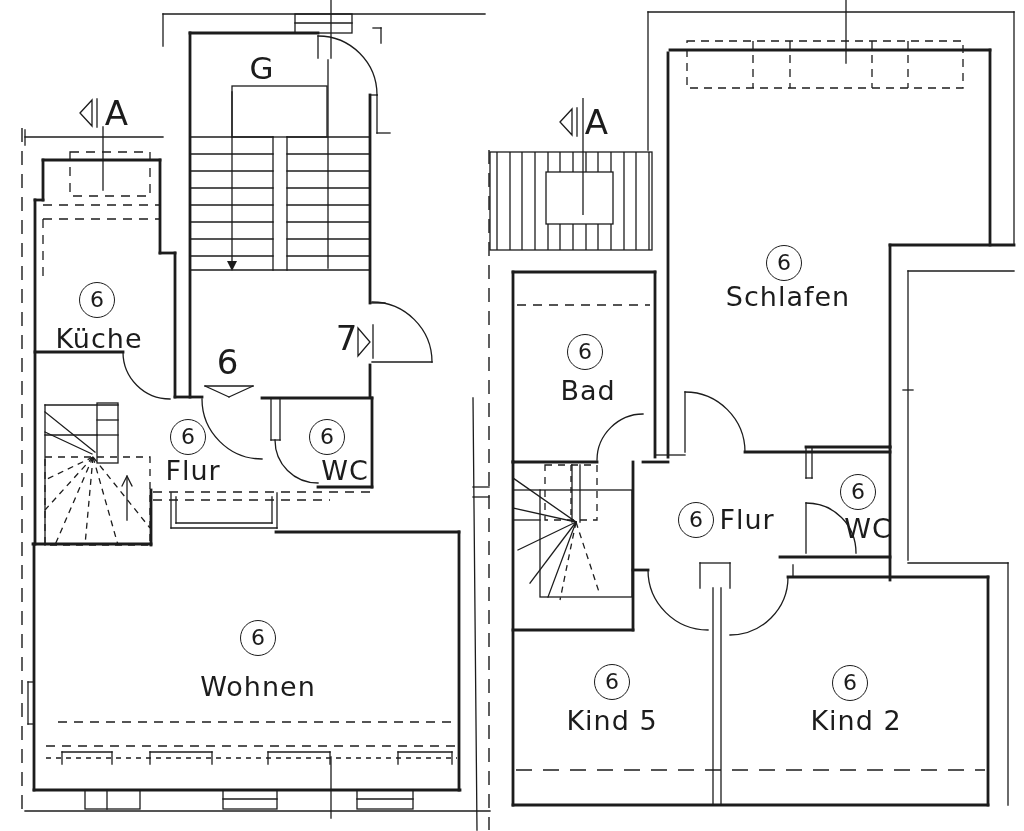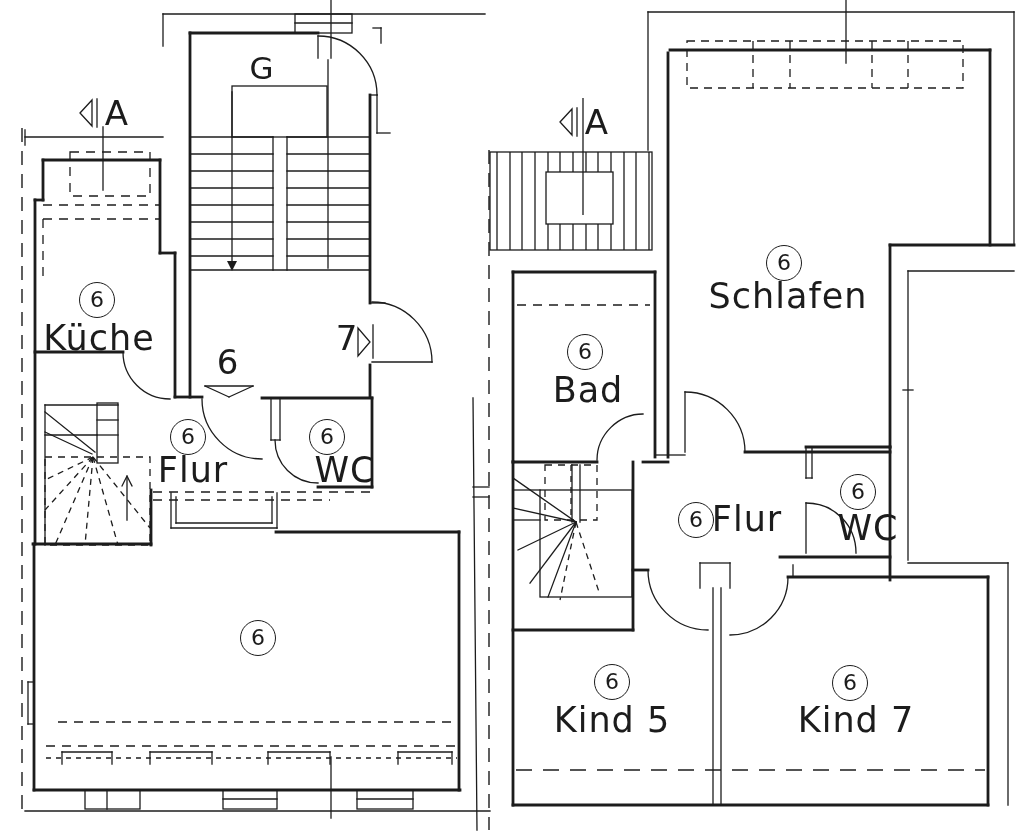--- a/index.html
+++ b/index.html
@@ -5,21 +5,21 @@
   html,body{margin:0;padding:0;background:#e8e8e8;}
   #page{
     position:relative;width:1024px;height:831px;background:#ffffff;
     font-family:"DejaVu Sans",sans-serif;color:#1c1c1c;overflow:hidden;
   }
   #linework{position:absolute;left:0;top:0;}
   .lbl{
     position:absolute;transform:translate(-50%,-50%);
     white-space:nowrap;color:#1c1c1c;letter-spacing:1px;
   }
-  .room-name{font-size:35px;}
+  .room-name{font-size:27px;}
   .circ{
     position:absolute;transform:translate(-50%,-50%);
     width:34px;height:34px;border:1.7px solid #1c1c1c;border-radius:50%;
     display:flex;align-items:center;justify-content:center;
     font-size:22px;line-height:1;background:transparent;
   }
   .big{font-size:34px;}
   .huge{font-size:34px;}
   .gsize{font-size:31px;}
 </style>
@@ -311,34 +311,35 @@
   <div class="circ" style="left:97px;top:300px">6</div>
   <div class="lbl room-name" style="left:99px;top:338px">Küche</div>
 
   <div class="circ" style="left:188px;top:437px">6</div>
   <div class="lbl room-name" style="left:193px;top:470px">Flur</div>
 
   <div class="circ" style="left:327px;top:437px">6</div>
   <div class="lbl room-name" style="left:345px;top:470px">WC</div>
 
   <div class="circ" style="left:258px;top:638px">6</div>
+  <div class="lbl room-name" style="left:258px;top:686px">Wohnen</div>
 
   <div class="lbl big" style="left:597px;top:122px">A</div>
 
   <div class="circ" style="left:784px;top:263px">6</div>
   <div class="lbl room-name" style="left:788px;top:296px">Schlafen</div>
 
   <div class="circ" style="left:585px;top:352px">6</div>
   <div class="lbl room-name" style="left:588px;top:390px">Bad</div>
 
   <div class="circ" style="left:696px;top:520px">6</div>
   <div class="lbl room-name" style="left:747px;top:519px">Flur</div>
 
   <div class="circ" style="left:858px;top:492px">6</div>
   <div class="lbl room-name" style="left:868px;top:528px">WC</div>
 
   <div class="circ" style="left:612px;top:682px">6</div>
   <div class="lbl room-name" style="left:612px;top:720px">Kind 5</div>
 
   <div class="circ" style="left:850px;top:683px">6</div>
-  <div class="lbl room-name" style="left:856px;top:720px">Kind 7</div>
+  <div class="lbl room-name" style="left:856px;top:720px">Kind 2</div>
 
 </div>
 
 </body></html>

